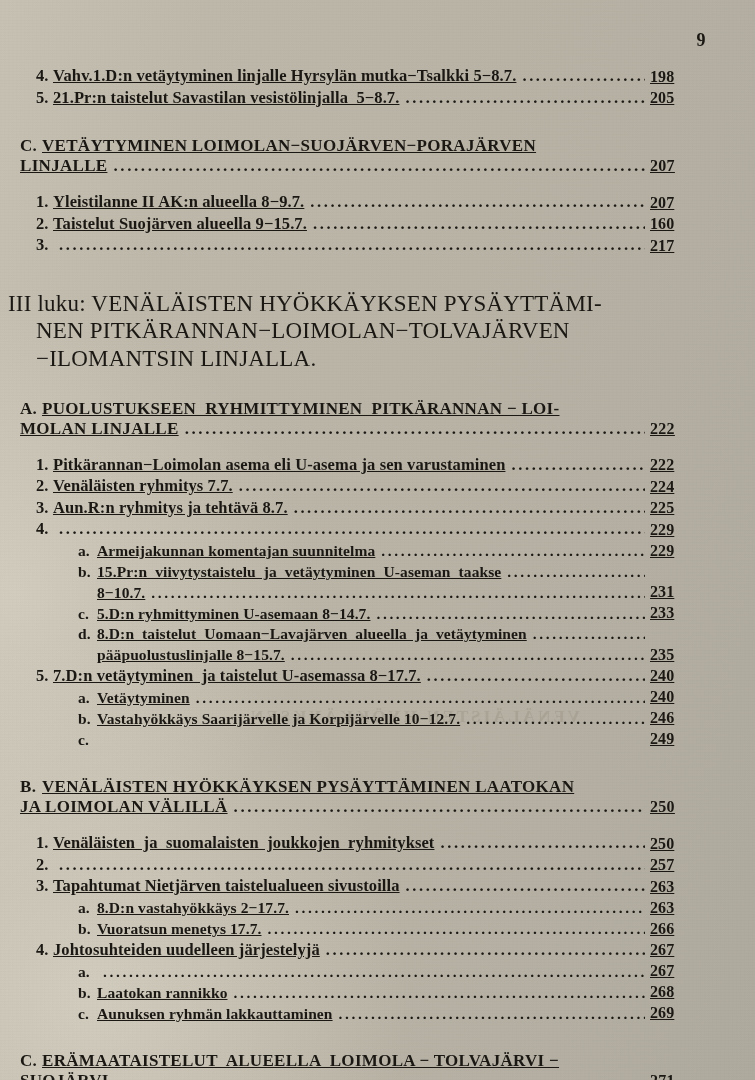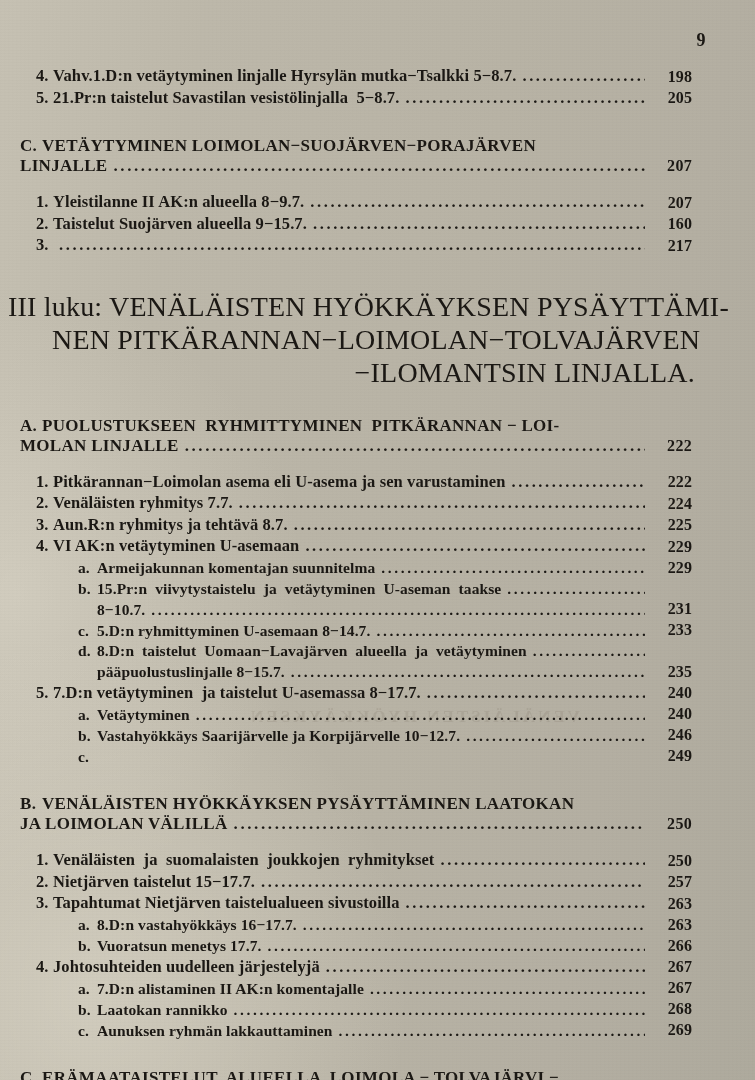--- a/index.html
+++ b/index.html
@@ -75,20 +75,21 @@
 
   
   .row {
     display: flex;
     align-items: flex-end;
     line-height: 1.0;
     padding-bottom: 2px;
   }
   .row .txt {
     white-space: pre;
+    text-decoration: underline;
   }
   .leader {
     flex: 1 1 auto;
     position: relative;
     height: 1em;
     overflow: hidden;
     margin: 0 5px 0 6px;
     min-width: 10px;
   }
   .leader::before {
@@ -98,23 +99,24 @@
     bottom: 0;
     white-space: nowrap;
     letter-spacing: 2.6px;
     font-size: inherit;
     line-height: 1;
   }
   .noleader .leader { visibility: hidden; }
   .pg {
     flex: 0 0 auto;
     width: 42px;
-    text-align: right;
+    text-align: left;
     font-weight: bold;
     white-space: pre;
+    text-decoration: underline;
   }
   .pg.empty { visibility: hidden; }
 
   
 
   
   .lvl-num {
     font-size: 16.5px;
     font-weight: bold;
     margin-left: 36px;
@@ -158,30 +160,29 @@
   .lvl-sec .num {
     display: inline-block;
     width: 22px;
     flex: 0 0 auto;
   }
   .lvl-sec.cont { }
   .lvl-sec .pg { font-size: 16px; font-weight: bold; }
 
   
   .chapter {
-    font-size: 28px;
+    font-size: 23px;
     margin-left: 8px;
     margin-right: 60px;
     letter-spacing: .2px;
     line-height: 1.16;
     padding-bottom: 1px;
     white-space: pre;
-    text-align: right;
-  }
-  .chapter.cont { margin-left: 52px; }
+  }
+  .chapter.cont { margin-left: 36px; }
   .chapter .lukulabel { font-weight: normal; }
   .gap-md  { height: 17px; }
   .gap-lg  { height: 26px; }
   .gap-xl  { height: 32px; }
 </style>
 </head>
 <body>
 
 <div id="page">
 
@@ -284,21 +285,20 @@
           <span class="pg">224</span>
         </div>
         <div class="row lvl-num">
           <span class="num">3.</span>
           <span class="txt">Aun.R:n ryhmitys ja tehtävä 8.7.</span>
           <span class="leader"></span>
           <span class="pg">225</span>
         </div>
         <div class="row lvl-num">
           <span class="num">4.</span>
-          <span class="txt">VI AK:n vetäytyminen U-asemaan</span>
           <span class="leader"></span>
           <span class="pg">229</span>
         </div>
         <div class="row lvl-let">
           <span class="num">a.</span>
           <span class="txt">Armeijakunnan komentajan suunnitelma</span>
           <span class="leader"></span>
           <span class="pg">229</span>
         </div>
         <div class="row lvl-let">
@@ -374,51 +374,49 @@
 
     <div id="section-b-items">
         <div class="row lvl-num">
           <span class="num">1.</span>
           <span class="txt">Venäläisten  ja  suomalaisten  joukkojen  ryhmitykset</span>
           <span class="leader"></span>
           <span class="pg">250</span>
         </div>
         <div class="row lvl-num">
           <span class="num">2.</span>
-          <span class="txt">Nietjärven taistelut 15−17.7.</span>
           <span class="leader"></span>
           <span class="pg">257</span>
         </div>
         <div class="row lvl-num">
           <span class="num">3.</span>
           <span class="txt">Tapahtumat Nietjärven taistelualueen sivustoilla</span>
           <span class="leader"></span>
           <span class="pg">263</span>
         </div>
         <div class="row lvl-let">
           <span class="num">a.</span>
-          <span class="txt">8.D:n vastahyökkäys 16−17.7.</span>
+          <span class="txt">8.D:n vastahyökkäys 2−17.7.</span>
           <span class="leader"></span>
           <span class="pg">263</span>
         </div>
         <div class="row lvl-let">
           <span class="num">b.</span>
           <span class="txt">Vuoratsun menetys 17.7.</span>
           <span class="leader"></span>
           <span class="pg">266</span>
         </div>
         <div class="row lvl-num">
           <span class="num">4.</span>
           <span class="txt">Johtosuhteiden uudelleen järjestelyjä</span>
           <span class="leader"></span>
           <span class="pg">267</span>
         </div>
         <div class="row lvl-let">
           <span class="num">a.</span>
-          <span class="txt">7.D:n alistaminen II AK:n komentajalle</span>
           <span class="leader"></span>
           <span class="pg">267</span>
         </div>
         <div class="row lvl-let">
           <span class="num">b.</span>
           <span class="txt">Laatokan rannikko</span>
           <span class="leader"></span>
           <span class="pg">268</span>
         </div>
         <div class="row lvl-let">

